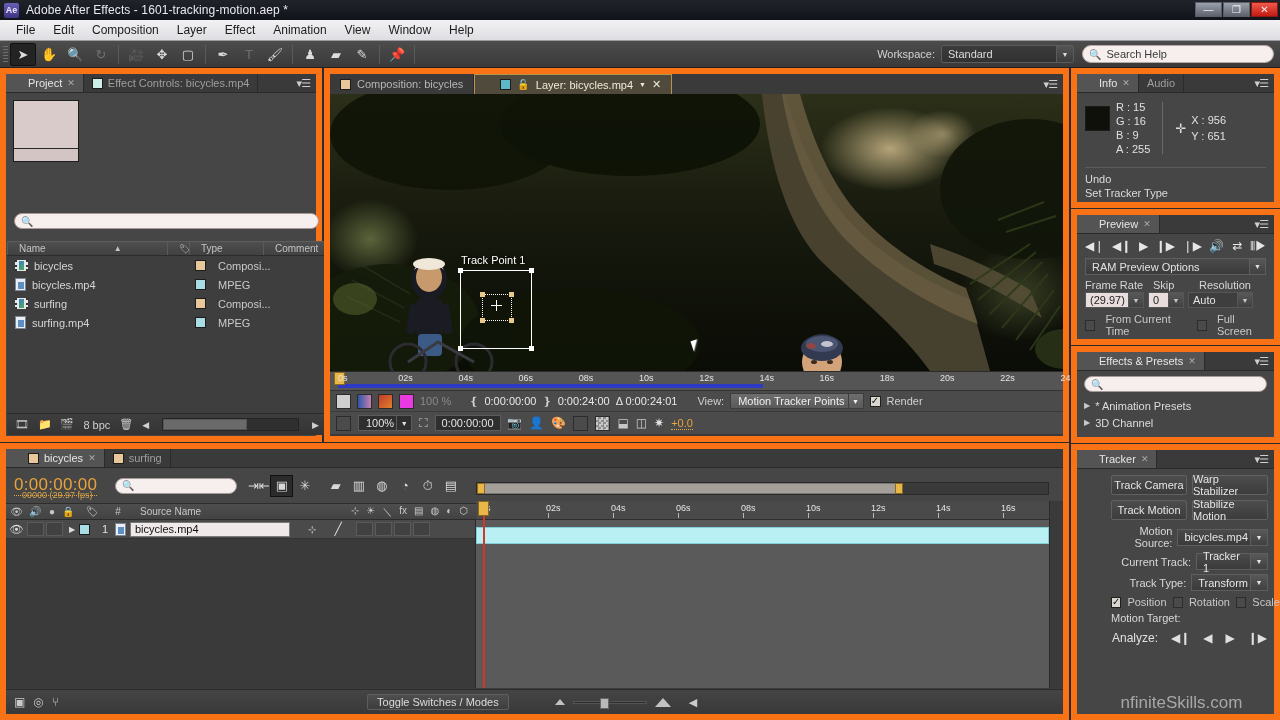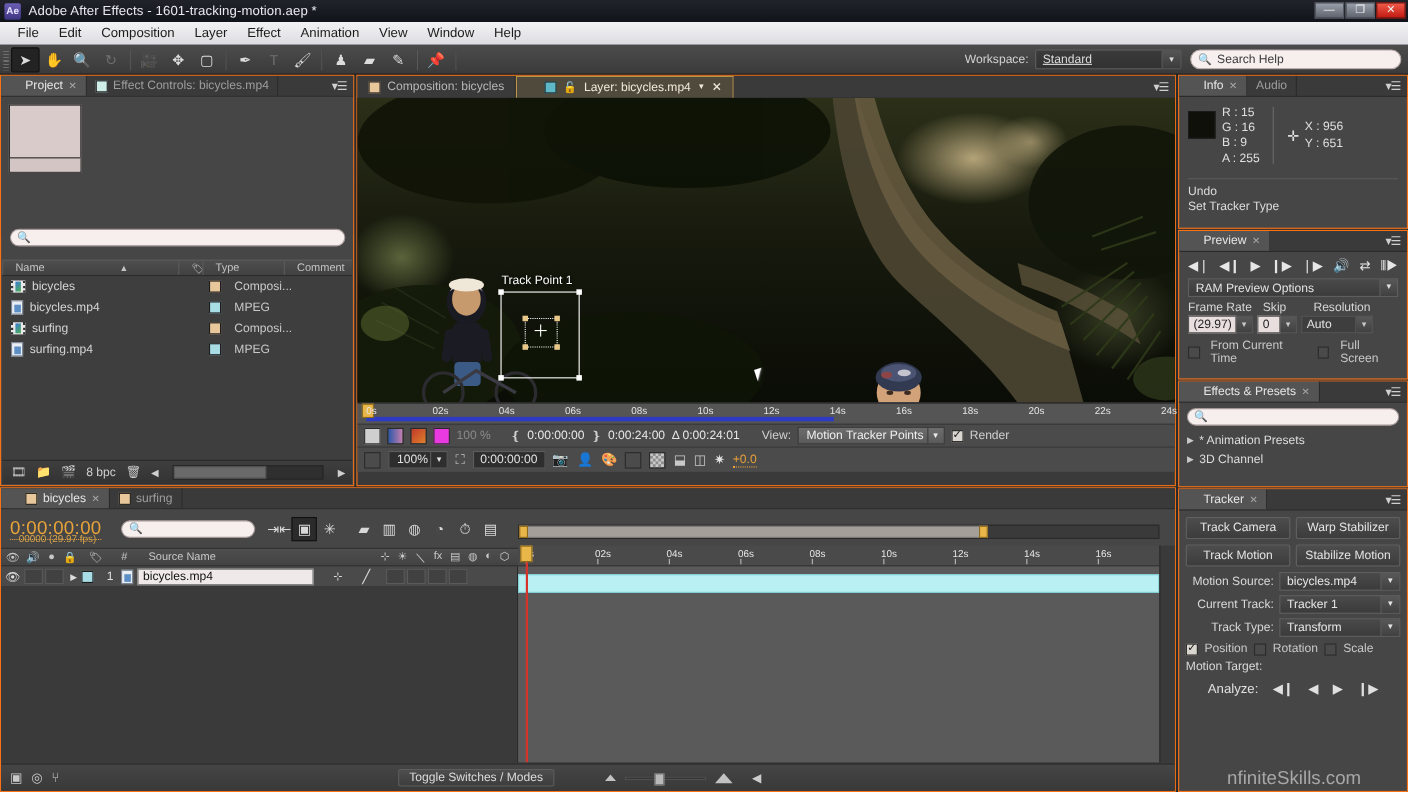--- a/index.html
+++ b/index.html
@@ -65,33 +65,32 @@
   .tool.dim { color: #6f6f6f; }
   .tsep { width: 1px; height: 19px; background: #2d2d2d; margin: 0 4px;
           border-right: 1px solid #5a5a5a; }
   .ws-label { margin-left: auto; color: #d2d2d2; font-size: 11px; }
   .ws-select {
     width: 133px; height: 18px; margin-left: 6px;
     background: linear-gradient(180deg,#3b3b3b,#313131);
     border: 1px solid #5c5c5c; border-radius: 2px;
     display: flex; align-items: center; padding-left: 6px; color: #dcdcdc;
     position: relative;
-    text-decoration: underline;
   }
   .ws-select .arrow { position: absolute; right: 0; top: 0; width: 17px; height: 16px;
     background: linear-gradient(180deg,#555,#3c3c3c); border-left: 1px solid #5c5c5c;
     display: flex; align-items: center; justify-content: center; font-size: 7px; }
   .help-search {
     width: 192px; height: 18px; margin-left: 8px; margin-right: 6px;
     background: #f7eeee; border: 1px solid #b5a8a8; border-radius: 9px;
     display: flex; align-items: center; padding-left: 6px; color: #3a3a3a; gap: 5px;
   }
 
   
-  .panel { position: absolute; background: #464646; border: 1px solid #f97316; }
+  .panel { position: absolute; background: #464646; border: 6px solid #f97316; }
   .panel-tabs {
     height: 19px; background: #3a3a3a;
     display: flex; align-items: stretch; border-bottom: 1px solid #2a2a2a;
   }
   .ptab {
     display: flex; align-items: center; gap: 5px; padding: 0 8px;
     background: #3a3a3a; color: #9e9e9e; font-size: 11px;
     border-right: 1px solid #2a2a2a;
   }
   .ptab.active { background: #545454; color: #e6e6e6; }
@@ -241,21 +240,21 @@
   #effects { left: 1071px; top: 346px; width: 209px; height: 97px; }
   .fx-search { margin: 5px 7px 0; height: 16px; background: #f7eeee;
     border: 1px solid #a59898; border-radius: 8px; display: flex; align-items: center;
     padding-left: 6px; gap: 4px; color: #444; }
   .fx-list { margin-top: 5px; }
   .fx-row { height: 17px; display: flex; align-items: center; gap: 5px;
             padding-left: 7px; color: #ddd; font-size: 11px; }
   .tri { font-size: 8px; color: #c9c9c9; }
 
   #tracker { left: 1071px; top: 444px; width: 209px; height: 276px; }
-  .tk-body { padding: 6px 6px 0; }
+  .tk-body { padding: 6px 6px 0; margin-left: 28px; }
   .tk-btn-row { display: flex; gap: 5px; margin-bottom: 5px; }
   .tk-btn { flex: 1; height: 20px; background: linear-gradient(180deg,#4d4d4d,#3c3c3c);
     border: 1px solid #616161; border-radius: 2px; display: flex;
     align-items: center; justify-content: center; color: #e4e4e4; font-size: 11px; }
   .tk-btn.disabled { color: #6e6e6e; background: #414141; border-color: #4a4a4a; }
   .tk-field-row { display: flex; align-items: center; gap: 5px; margin-bottom: 4px; }
   .tk-lbl { color: #d8d8d8; font-size: 11px; text-align: right; }
   .tk-select { flex: 1; height: 17px; background: linear-gradient(180deg,#4a4a4a,#3b3b3b);
     border: 1px solid #5e5e5e; display: flex; align-items: center;
     padding: 0 19px 0 6px; position: relative; color: #e6e6e6; font-size: 11px; }

